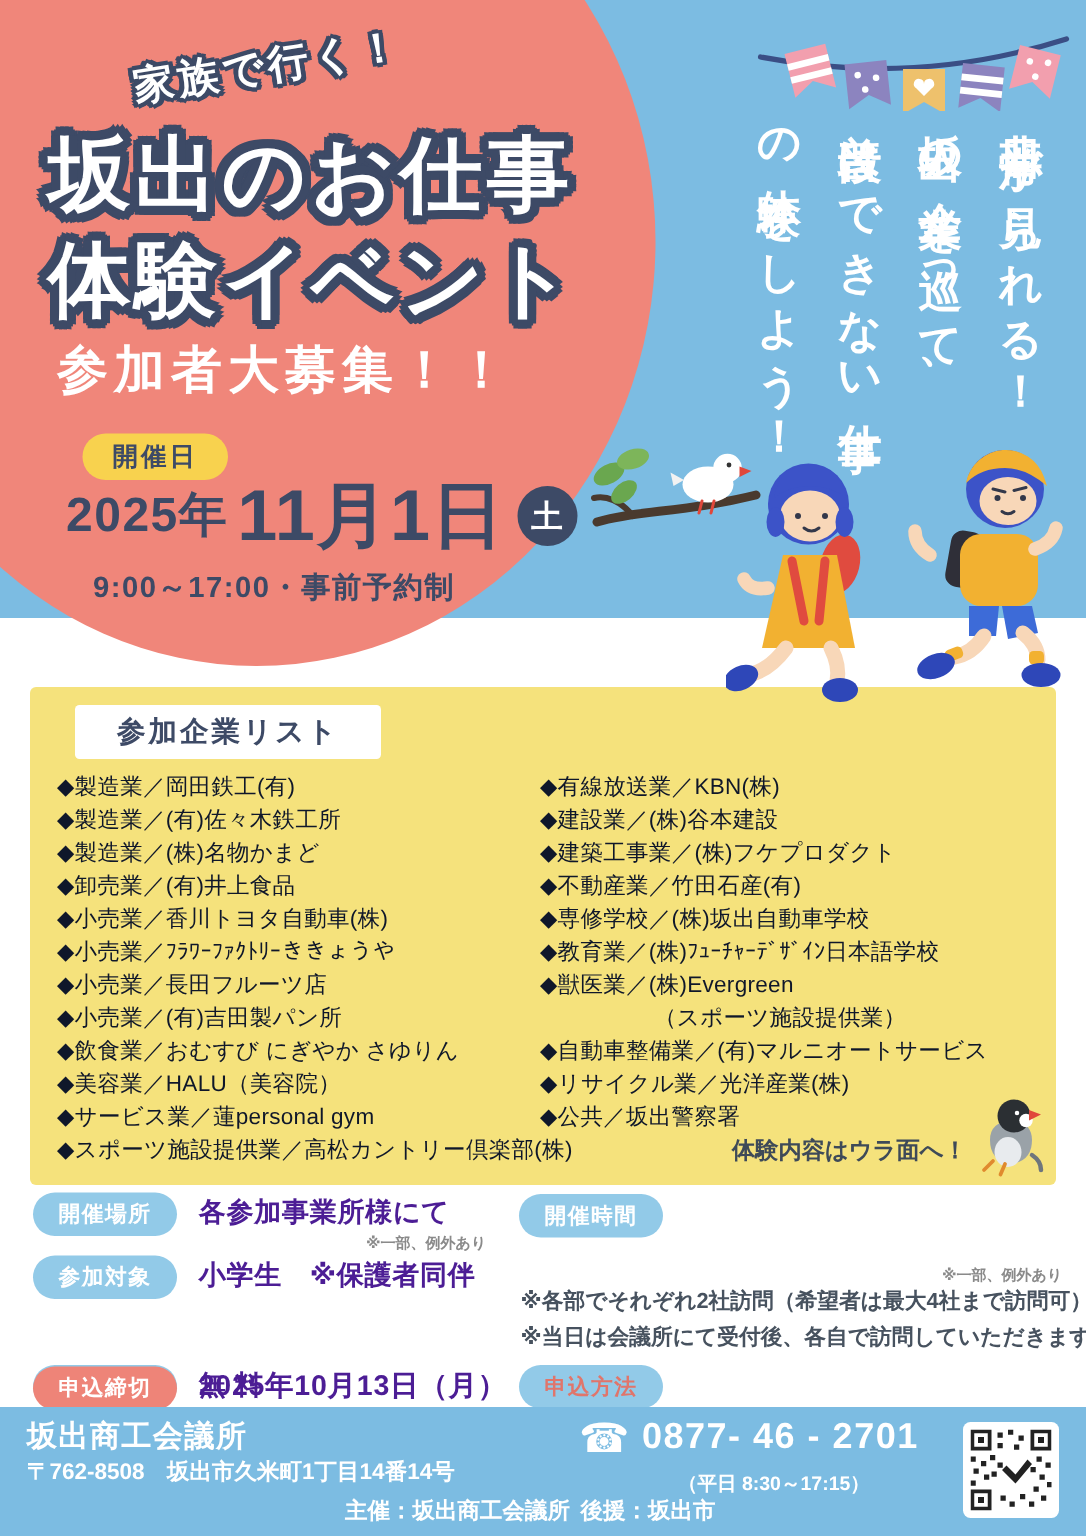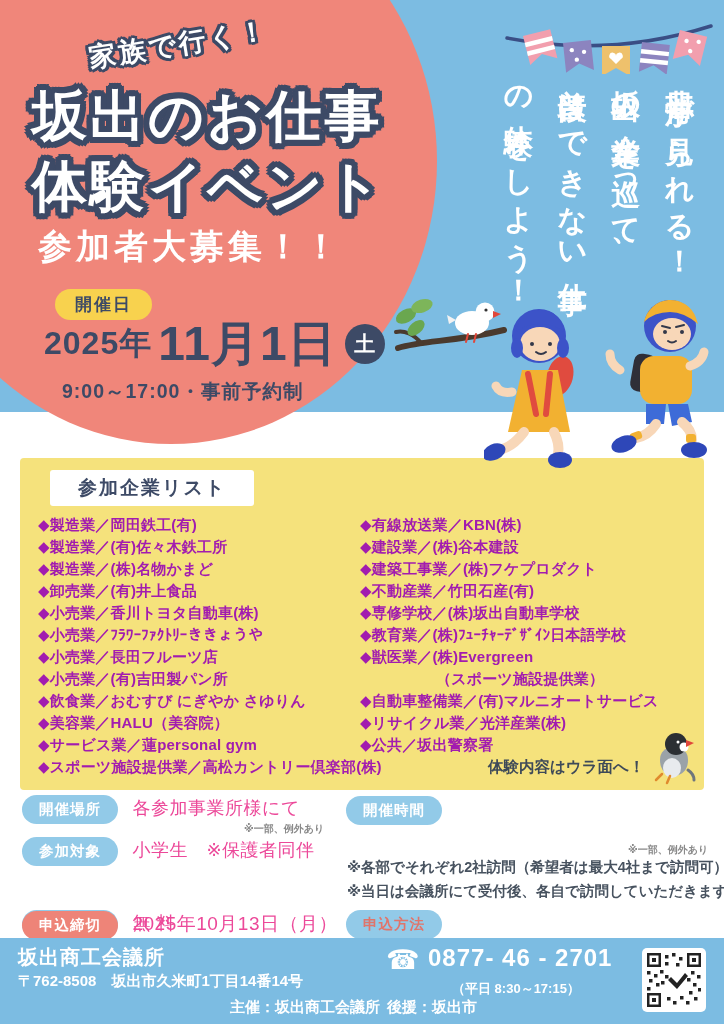--- a/index.html
+++ b/index.html
@@ -55,30 +55,30 @@
   #catch{right:18px;top:66px;writing-mode:vertical-rl;color:#fff;font-weight:bold;}
   .catch-line{font-size:29px;letter-spacing:4px;line-height:1.85;white-space:nowrap;}
 
   
   #company-box{left:20px;top:458px;width:684px;height:332px;background:#f5e27c;border-radius:4px;}
   #company-label{position:absolute;left:30px;top:12px;background:#fff;border-radius:3px;
     padding:5px 28px;font-size:19px;font-weight:bold;color:#3d4a66;letter-spacing:2px;}
   .co-col{position:absolute;top:56px;}
   #co-left{left:18px;}
   #co-right{left:340px;}
-  .co-item{font-size:15px;font-weight:bold;color:#a21caf;line-height:22px;white-space:nowrap;letter-spacing:0.2px;}
+  .co-item{font-size:15px;font-weight:normal;color:#0f172a;line-height:22px;white-space:nowrap;letter-spacing:0.2px;}
   #back-note{position:absolute;left:468px;top:299px;font-size:15.5px;font-weight:bold;color:#3e4a58;}
 
   
   .pill{display:inline-block;width:96px;text-align:center;border-radius:15px;
     padding:5px 0;font-size:14.5px;font-weight:bold;color:#fff;letter-spacing:1px;}
   .pill-blue{background:#92cae8;}
   .pill-salmon{background:#ee8478;}
   .pill-apply{background:#92cae8;color:#e0756b;}
-  .info-value{font-size:18px;font-weight:normal;color:#ec4899;letter-spacing:0.5px;white-space:nowrap;}
+  .info-value{font-size:18px;font-weight:bold;color:#4c1d95;letter-spacing:0.5px;white-space:nowrap;}
   .small-note{font-size:10px;color:#8a8a8a;font-weight:bold;}
   .mid-note{font-size:14.5px;font-weight:bold;color:#47525f;white-space:nowrap;}
 
   
   .foot-white{color:#fff;font-weight:bold;white-space:nowrap;}
   #qr-box{left:642px;top:948px;width:64px;height:64px;background:#fff;border-radius:5px;
     display:flex;align-items:center;justify-content:center;}
 </style>
 </head>
 <body>

